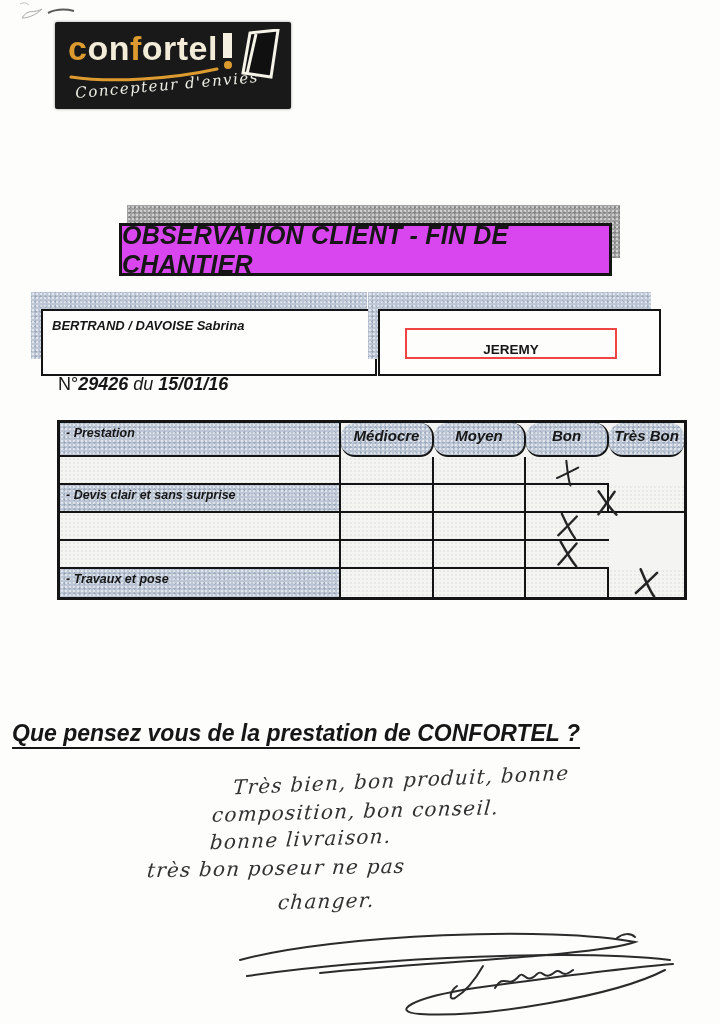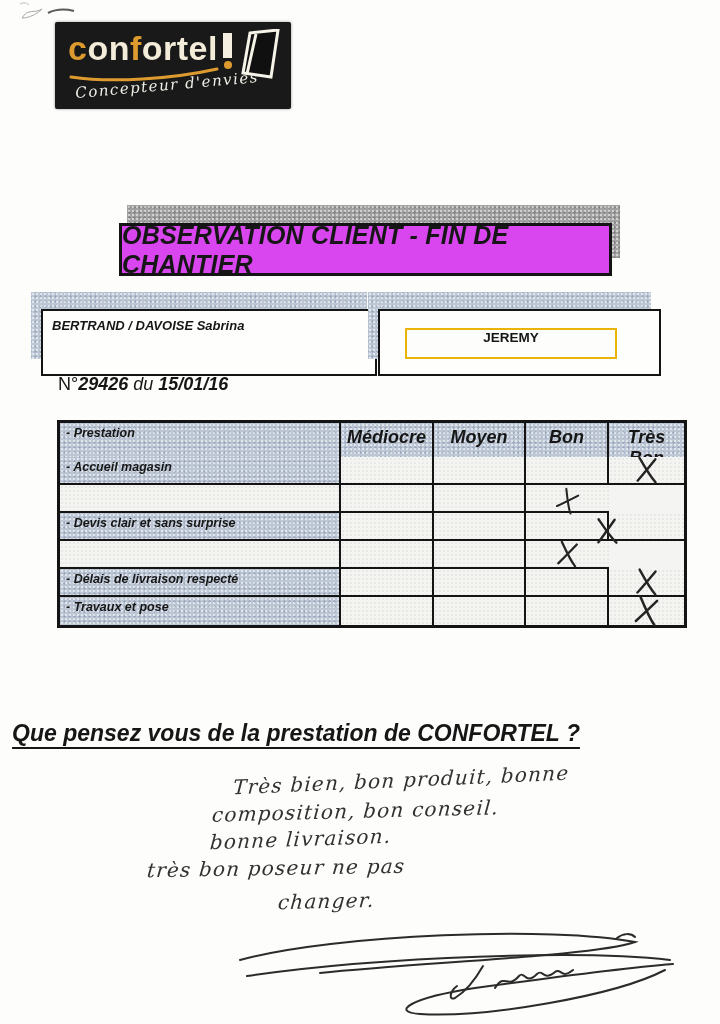--- a/index.html
+++ b/index.html
@@ -73,22 +73,22 @@
   .plain-box {
     position:absolute; left:0; top:8px; width:100%; height:100%;
     background:#fefefd; border:2px solid #141414;
   }
   .client-name {
     position:absolute; left:9px; top:7px;
     font-size:13px; font-weight:bold; font-style:italic;
   }
   .advisor-inner {
     position:absolute; left:25px; top:17px; width:212px; height:31px;
-    border:2px solid #eab308; background:#fdfdfc;
-    display:flex; align-items:flex-start; justify-content:center;
+    border:2px solid #ef4444; background:#fdfdfc;
+    display:flex; align-items:flex-end; justify-content:center;
   }
   .advisor-name { font-size:13.5px; font-weight:bold; }
 
   
   .reference { position:absolute; left:58px; top:374px; font-size:18px; font-style:italic; }
   .reference .no { font-style:normal; font-weight:normal; }
   .reference b { font-weight:bold; }
 
   
   .ratings-table {
@@ -98,21 +98,21 @@
   .t-row { display:grid; grid-template-columns:281px 93px 92px 83px 75px; height:28px; }
   .t-row.header { height:34px; }
   .t-cell {
     border-right:2px solid #141414; border-bottom:2px solid #141414;
     position:relative; overflow:visible;
   }
   .t-cell:last-child { border-right:none;text-align:center; }
   .t-row:last-child .t-cell { border-bottom:none; }
   .label-cell { padding:3px 6px 0; font-size:12.5px; font-weight:bold; font-style:italic; }
   .head-center { display:flex; align-items:flex-start; justify-content:center; padding-top:4px;
-                 font-size:18px; font-weight:bold; font-style:italic; }
+                 font-size:15px; font-weight:bold; font-style:italic;border-radius:14px; }
   .light-cell {
     background-color:#f4f5f1;
     background-image:radial-gradient(rgba(150,165,185,.14) 1px, transparent 1.2px);
     background-size:4px 4px;
   }
   .x-mark { position:absolute; left:50%; top:50%; width:24px; height:28px; margin:-14px 0 0 -12px; z-index:3; }
   .x1 { transform:rotate(2deg); }
   .x2 { transform:rotate(26deg) scale(.85); margin-top:-11px; }
   .x3 { left:auto; right:-12px; margin:0; top:4px; transform:rotate(-2deg); }
   .x4 { transform:rotate(7deg) scale(.95); }
@@ -202,32 +202,20 @@
 
 <div class="ratings-table">
   <div class="t-row header">
     <div class="t-cell label-cell stipple">- Prestation</div>
     <div class="t-cell head-center stipple">Médiocre</div>
     <div class="t-cell head-center stipple">Moyen</div>
     <div class="t-cell head-center stipple">Bon</div>
     <div class="t-cell head-center stipple">Très Bon</div>
   </div>
 
-  <div class="t-row">
-    <div class="t-cell label-cell stipple">- Accueil magasin</div>
-    <div class="t-cell light-cell"></div>
-    <div class="t-cell light-cell"></div>
-    <div class="t-cell light-cell"></div>
-    <div class="t-cell light-cell">
-      <svg class="x-mark x1" viewBox="0 0 24 28">
-          <path class="x-stroke" d="M4,2 C9,10 15,20 21,26"></path>
-          <path class="x-stroke" d="M20,3 C14,11 8,19 3,25"></path>
-        </svg>
-    </div>
-  </div>
 
   <div class="t-row">
     <div class="t-cell light-cell"></div>
     <div class="t-cell light-cell"></div>
     <div class="t-cell light-cell"></div>
     <div class="t-cell light-cell">
       <svg class="x-mark x2" viewBox="0 0 24 28">
           <path class="x-stroke" d="M4,2 C9,10 15,20 21,26"></path>
           <path class="x-stroke" d="M20,3 C14,11 8,19 3,25"></path>
         </svg>
@@ -253,21 +241,20 @@
     <div class="t-cell light-cell"></div>
     <div class="t-cell light-cell">
       <svg class="x-mark x4" viewBox="0 0 24 28">
           <path class="x-stroke" d="M4,2 C9,10 15,20 21,26"></path>
           <path class="x-stroke" d="M20,3 C14,11 8,19 3,25"></path>
         </svg>
     </div>
   </div>
 
   <div class="t-row">
-    <div class="t-cell label-cell stipple">- Délais de livraison respecté</div>
     <div class="t-cell light-cell"></div>
     <div class="t-cell light-cell"></div>
     <div class="t-cell light-cell"></div>
     <div class="t-cell light-cell">
       <svg class="x-mark x5" viewBox="0 0 24 28">
           <path class="x-stroke" d="M4,2 C9,10 15,20 21,26"></path>
           <path class="x-stroke" d="M20,3 C14,11 8,19 3,25"></path>
         </svg>
     </div>
   </div>

